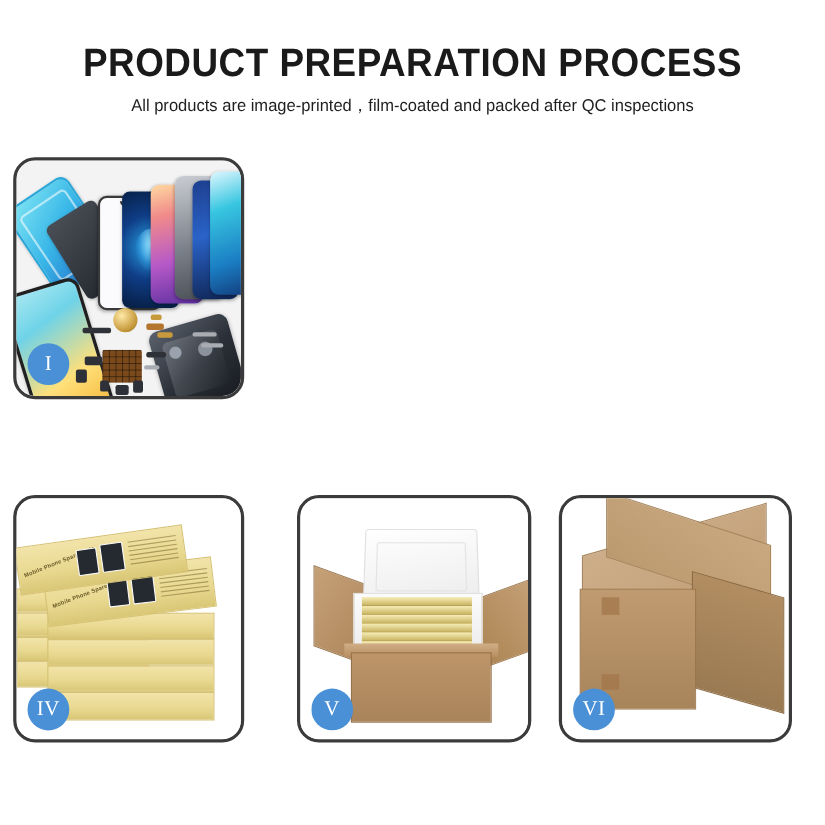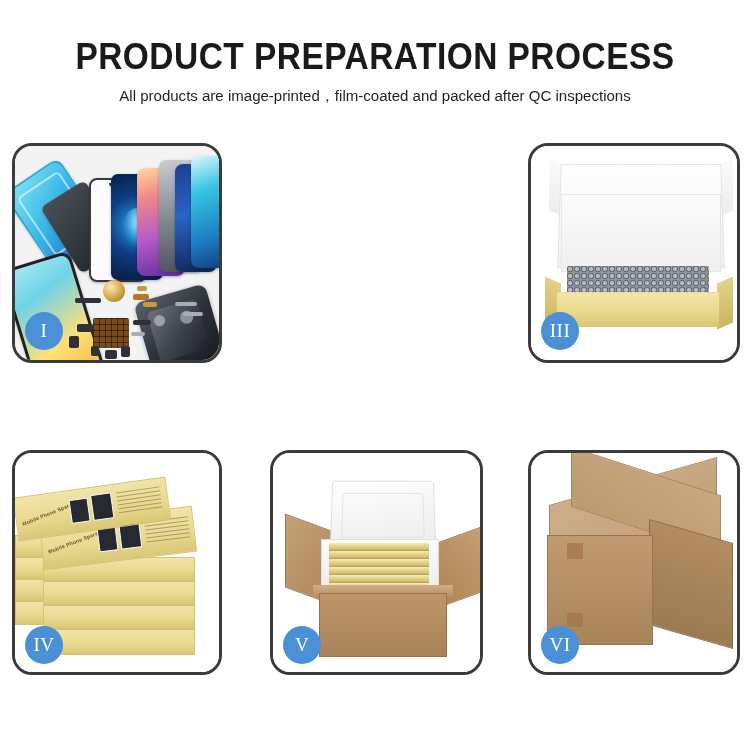--- a/index.html
+++ b/index.html
@@ -391,33 +391,20 @@
         <div class="chip silv" style="left:116px; top:186px; width:14px; height:4px;"></div>
         <div class="chip" style="left:118px; top:174px; width:18px; height:5px;"></div>
         <div class="chip gold" style="left:122px; top:140px; width:10px; height:5px;"></div>
         <div class="chip silv" style="left:160px; top:156px; width:22px; height:4px;"></div>
         <div class="chip silv" style="left:168px; top:166px; width:20px; height:4px;"></div>
       </div>
       <div class="badge" style="left:10px; bottom:10px;">I</div>
     </div>
 
 
-    <div class="panel" style="left:528px; top:143px; width:212px; height:220px;">
-      <div class="scene" style="background:#ffffff;">
-        <div class="p3-lid-flapL"></div>
-        <div class="p3-lid-flapR"></div>
-        <div class="p3-lid-back"></div>
-        <div class="p3-foam"></div>
-        <div class="p3-bubble-pad"></div>
-        <div class="p3-tray-left"></div>
-        <div class="p3-tray-right"></div>
-        <div class="p3-tray-front"></div>
-      </div>
-      <div class="badge" style="left:10px; bottom:10px;">III</div>
-    </div>
 
     <div class="panel" style="left:12px; top:450px; width:210px; height:225px;">
       <div class="scene" style="background:#ffffff;">
         <div class="stack">
 
           <div class="sbox" style="left:0px; top:82px; width:118px; height:20px;"></div>
           <div class="sbox" style="left:0px; top:104px; width:118px; height:20px;"></div>
           <div class="sbox" style="left:0px; top:126px; width:118px; height:20px;"></div>
           <div class="sbox" style="left:0px; top:148px; width:118px; height:22px;"></div>
 
@@ -468,21 +455,21 @@
           <div class="slat" style="top:24px;"></div>
           <div class="slat" style="top:32px;"></div>
           <div class="slat" style="top:40px;"></div>
         </div>
         <div class="p5-body-top"></div>
         <div class="p5-body"></div>
       </div>
       <div class="badge" style="left:10px; bottom:8px;">V</div>
     </div>
 
-    <div class="panel" style="left:528px; top:450px; width:212px; height:225px;">
+    <div class="panel" style="left:508px; top:450px; width:212px; height:225px;">
       <div class="scene" style="background:#ffffff;">
         <div class="p6-tape"></div>
         <div class="p6-top"></div>
         <div class="p6-top2"></div>
         <div class="p6-side"></div>
         <div class="p6-front"></div>
         <div class="p6-seal1"></div>
         <div class="p6-seal2"></div>
       </div>
       <div class="badge" style="left:10px; bottom:8px;">VI</div>

